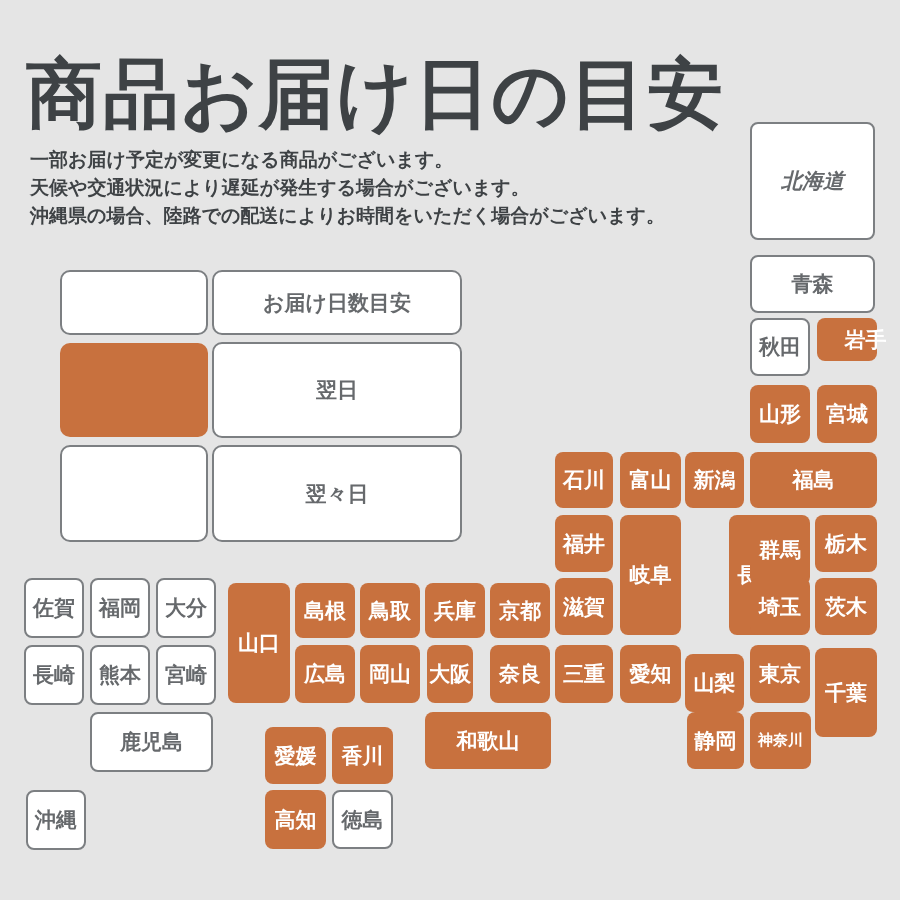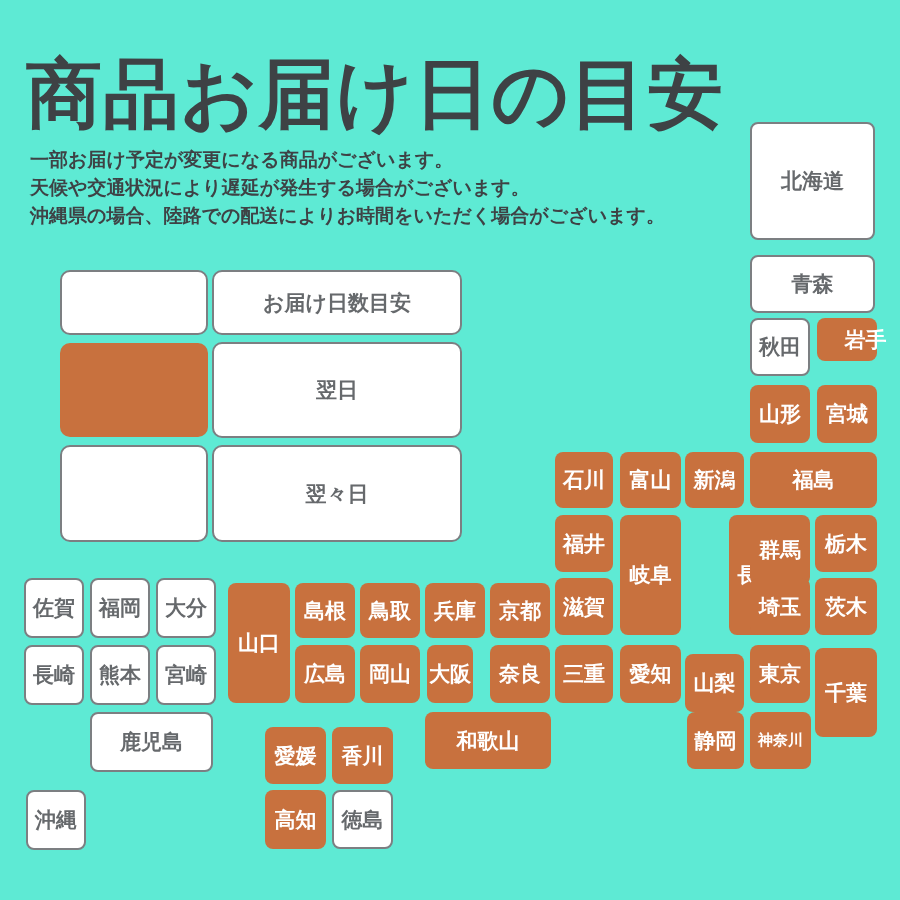--- a/index.html
+++ b/index.html
@@ -12,21 +12,21 @@
   html, body { background: #ffffff; }
   body {
     font-family: "Liberation Sans", "DejaVu Sans", sans-serif;
     width: 900px; height: 900px;
     position: relative;
     overflow: hidden;
   }
   .canvas {
     position: absolute; left: 0; top: 0;
     width: 900px; height: 900px;
-    background: #5eead4;
+    background: #e5e5e5;
   }
   .page-title {
     position: absolute;
     left: 26px; top: 44px;
     font-size: 76px;
     font-weight: bold;
     color: var(--dark-text);
     letter-spacing: 1px;
     white-space: nowrap;
   }
@@ -105,21 +105,21 @@
     <div class="box white legend-label" style="left:212px; top:270px; width:250px; height:65px;">お届け日数目安</div>
 
     <div class="box orange" style="left:60px; top:343px; width:148px; height:94px;"></div>
     <div class="box white legend-label" style="left:212px; top:342px; width:250px; height:96px;">翌日</div>
 
     <div class="box white" style="left:60px; top:445px; width:148px; height:97px;"></div>
     <div class="box white legend-label" style="left:212px; top:445px; width:250px; height:97px;">翌々日</div>
   </div>
 
   <div class="map">
-      <div class="tile two" style="left: 750px; top: 122px; width: 125px; height: 118px;">北海道</div>
+      <div class="tile two" style="left: 750px; top: 122px; width: 125px; height: 118px; font-style: italic;">北海道</div>
       <div class="tile two" style="left: 750px; top: 255px; width: 125px; height: 58px;">青森</div>
       <div class="tile two" style="left: 750px; top: 318px; width: 60px; height: 58px;">秋田</div>
       <div class="tile next" style="left: 817px; top: 318px; width: 60px; height: 43px; padding-left: 37px;">岩手</div>
       <div class="tile next" style="left: 750px; top: 385px; width: 60px; height: 58px;">山形</div>
       <div class="tile next" style="left: 817px; top: 385px; width: 60px; height: 58px;">宮城</div>
       <div class="tile next" style="left: 555px; top: 452px; width: 58px; height: 56px;">石川</div>
       <div class="tile next" style="left: 620px; top: 452px; width: 61px; height: 56px;">富山</div>
       <div class="tile next" style="left: 685px; top: 452px; width: 59px; height: 56px;">新潟</div>
       <div class="tile next" style="left: 750px; top: 452px; width: 127px; height: 56px;">福島</div>
       <div class="tile next" style="left: 555px; top: 515px; width: 58px; height: 57px;">福井</div>

